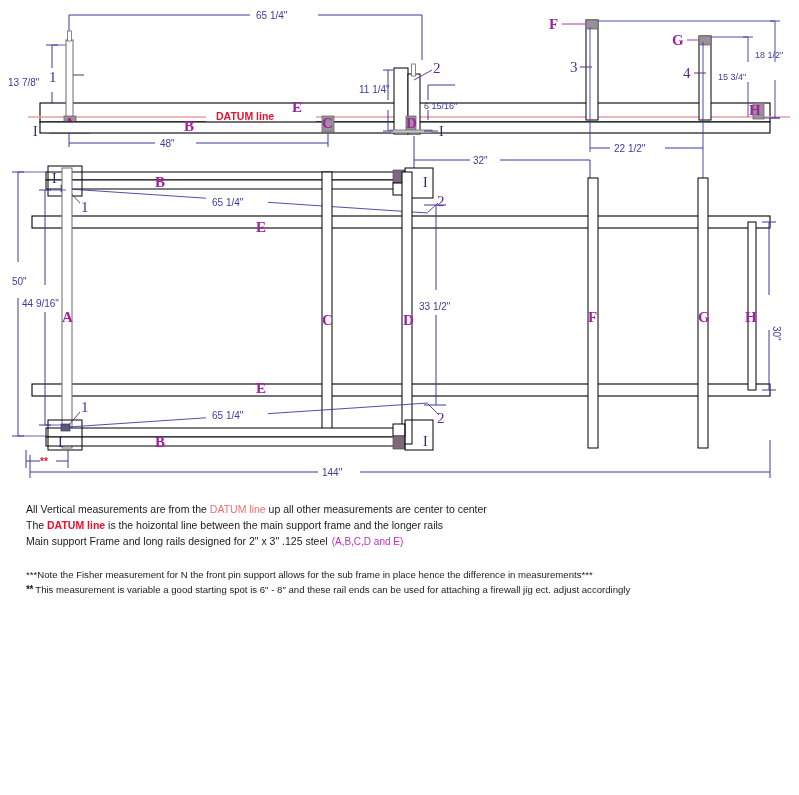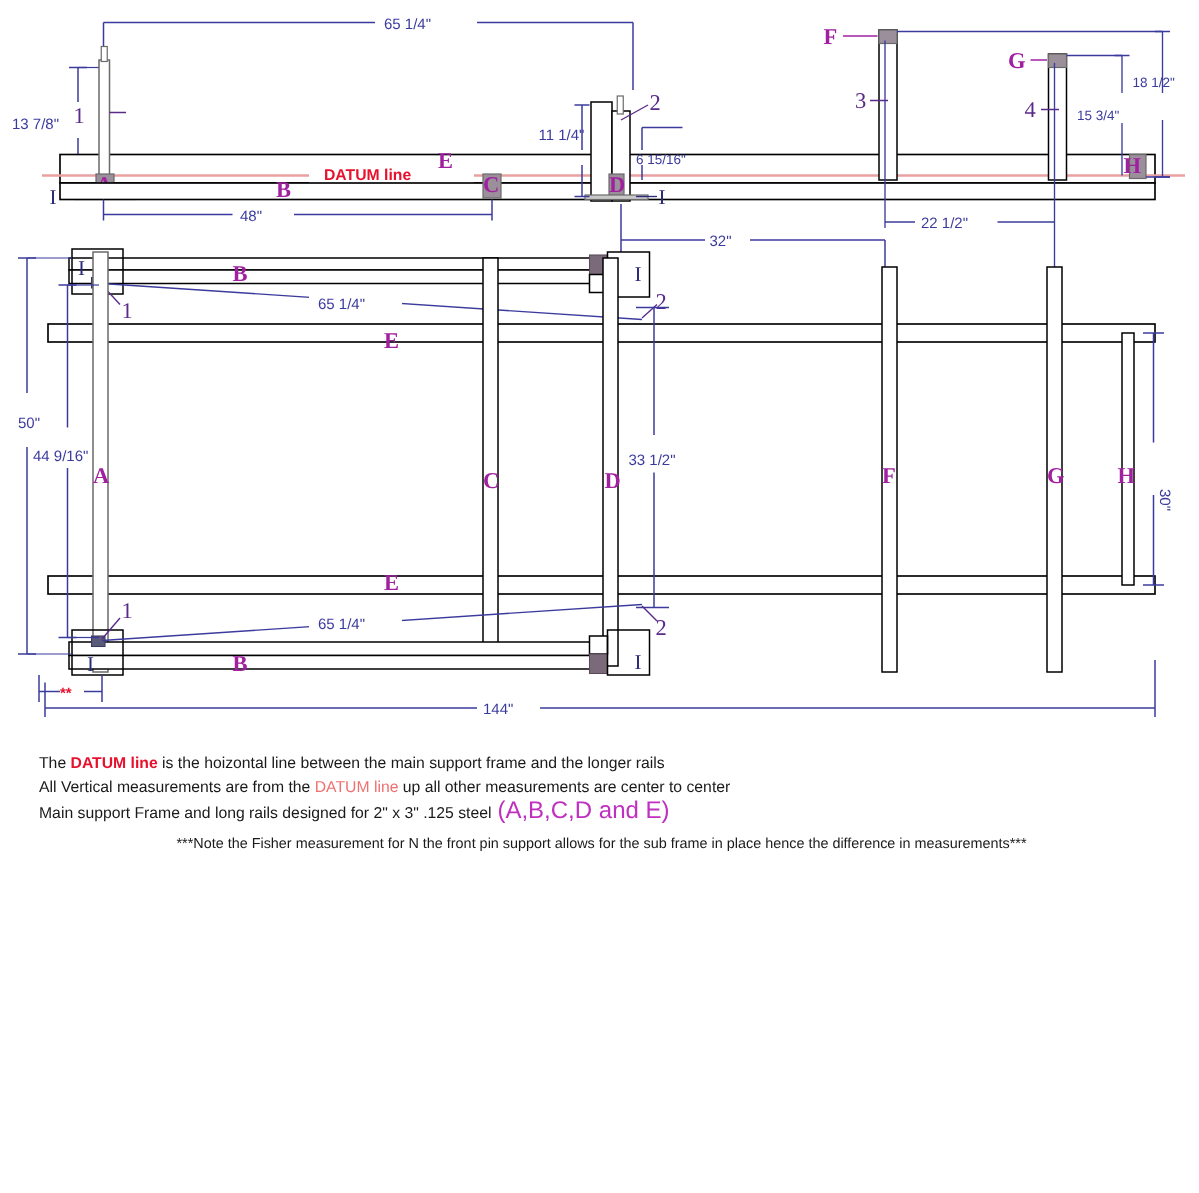--- a/index.html
+++ b/index.html
@@ -44,21 +44,21 @@
   }
   .hl-red {
     color: #e8112d;
     font-weight: bold;
   }
   .hl-red-soft {
     color: #f07070;
   }
   .hl-purple {
     color: #c030c0;
-    font-size: 16px;
+    font-size: 10px;
     font-weight: normal;
   }
   .hl-purple-serif {
     color: #c030c0;
     font-family: "Liberation Serif", serif;
     font-size: 13px;
   }
   .stars { letter-spacing: -0.5px; }
   .note-sp { padding-left: 4px; }
   
@@ -356,26 +356,27 @@
         <line x1="30" y1="455" x2="30" y2="478" stroke="#3b3b9e" stroke-width="1"></line>
         <line x1="770" y1="440" x2="770" y2="478" stroke="#3b3b9e" stroke-width="1"></line>
         <text class="dim-txt" x="322" y="476">144"</text>
       </g>
 
     </g>
   </svg>
 
   <div id="notes">
 
+    <div class="note-line"><span>All Vertical measurements are from the </span><span class="hl-red-soft">DATUM line</span><span> up all other measurements are center to center</span></div>
+
     <div class="note-line"><span>The </span><span class="hl-red">DATUM line</span><span> is the hoizontal line between the main support frame and the longer rails</span></div>
 
-    <div class="note-line"><span>All Vertical measurements are from the </span><span class="hl-red-soft">DATUM line</span><span> up all other measurements are center to center</span></div>
-
     <div class="note-line"><span>Main support Frame and long rails designed for 2" x 3" .125 steel</span><span class="hl-purple note-sp">(A,B,C,D and E)</span></div>
 
 
 
-    <div class="note-line small" style="margin-top:4px;text-align:center;"><span>***Note the Fisher measurement for N the front pin support allows for the sub frame in place hence the difference in measurements***</span></div>
-
+    <div class="note-line small" style="margin-top:16px;"><span>***Note the Fisher measurement for N the front pin support allows for the sub frame in place hence the difference in measurements***</span></div>
+
+    <div class="note-line small"><span class="ast-txt stars">**</span><span> This measurement is variable a good starting spot is  6" - 8"  and these rail ends can be used for attaching a firewall jig  ect. adjust accordingly</span></div>
 
   </div>
 
 </div>
 
 </body></html>

